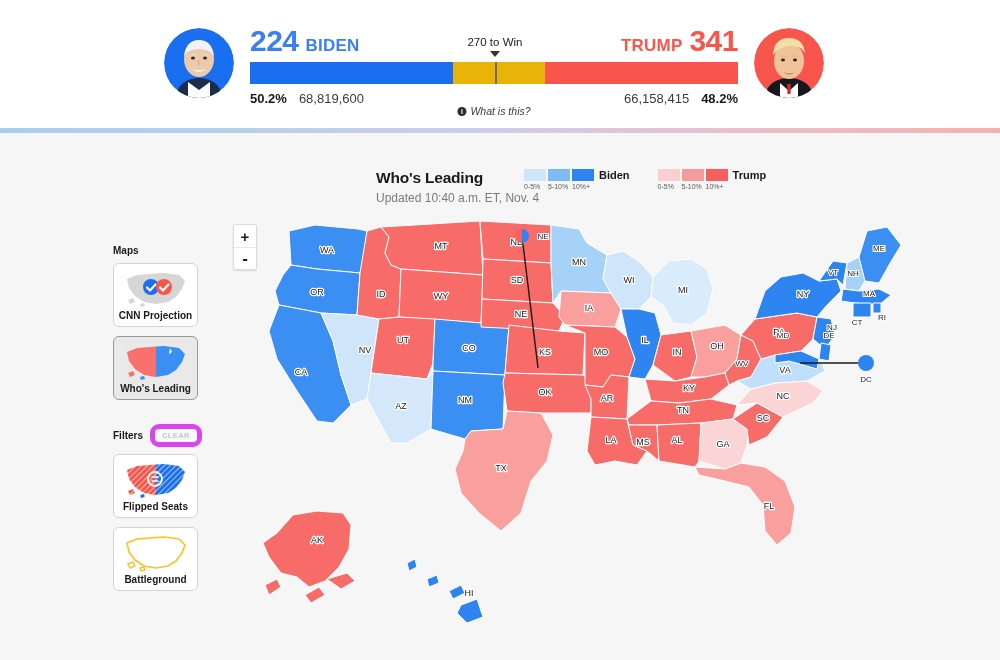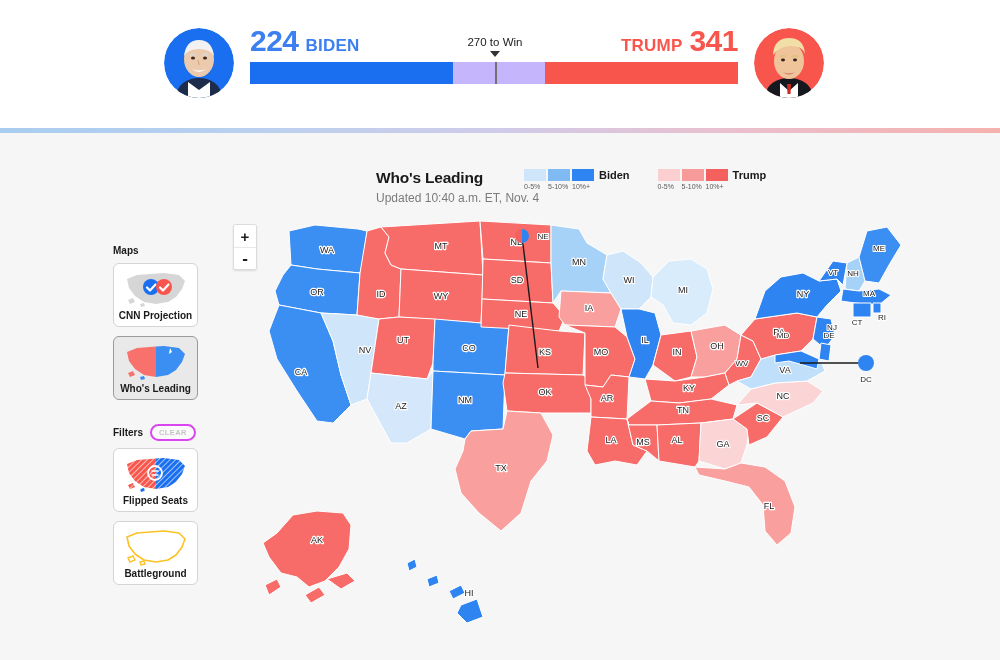--- a/index.html
+++ b/index.html
@@ -48,21 +48,21 @@
     display: flex; align-items: baseline; gap: 7px;
   }
   .evotes { font-size: 30px; font-weight: bold; letter-spacing: -0.5px; }
   .cname { font-size: 17px; font-weight: bold; letter-spacing: 0.2px; }
   .blue-text { color: #3b7ff0; }
   .red-text { color: #f8564c; }
 
   #bar-wrap {
     position: relative;
     height: 22px;
-    background: #c4b5fd;
+    background: #eab308;
     margin-top: 2px;
   }
   #bar-blue {
     position: absolute; left: 0; top: 0; bottom: 0;
     background: #1a6ff0;
   }
   #bar-red {
     position: absolute; right: 0; top: 0; bottom: 0;
     background: #f8564c;
   }
@@ -194,21 +194,21 @@
   .section-title {
     font-size: 10px;
     font-weight: bold;
     color: #1a1a1a;
   }
   #clear-btn {
     font-size: 7.5px;
     font-weight: bold;
     letter-spacing: 0.4px;
     color: #c4c4c4;
-    border: 2px solid #d946ef;
+    border: 5px solid #d946ef;
     border-radius: 9px;
     padding: 2px 7px;
     background: #fafafa;
     cursor: pointer;
   }
   .tile {
     position: relative;
     width: 85px; height: 64px;
     background: #ffffff;
     border: 1px solid #d4d4d4;
@@ -332,20 +332,34 @@
       </div>
 
       <div id="bar-wrap">
         <div id="bar-blue" style="width: 41.6%; background: rgb(26, 111, 240);"></div>
         <div id="bar-red" style="width: 39.6%; background: rgb(248, 86, 76);"></div>
         <div id="mid-tick" style="left: 50.2%;"></div>
         <div id="win-label" style="left: 50.2%;">270 to Win</div>
         <div id="win-arrow" style="left: 50.2%;"></div>
       </div>
 
+      <div class="stats-row">
+        <div id="biden-stats">
+          <span class="pct">50.2%</span>
+          <span class="votes">68,819,600</span>
+        </div>
+        <div id="trump-stats">
+          <span class="votes">66,158,415</span>
+          <span class="pct">48.2%</span>
+        </div>
+        <div id="what-is-this">
+          <span id="info-dot">i</span>
+          <span>What is this?</span>
+        </div>
+      </div>
 
     </div>
   </div>
 
   <div id="gradient-rule"></div>
 </div>
 
 <div id="stage">
 
   <div id="map-head">

